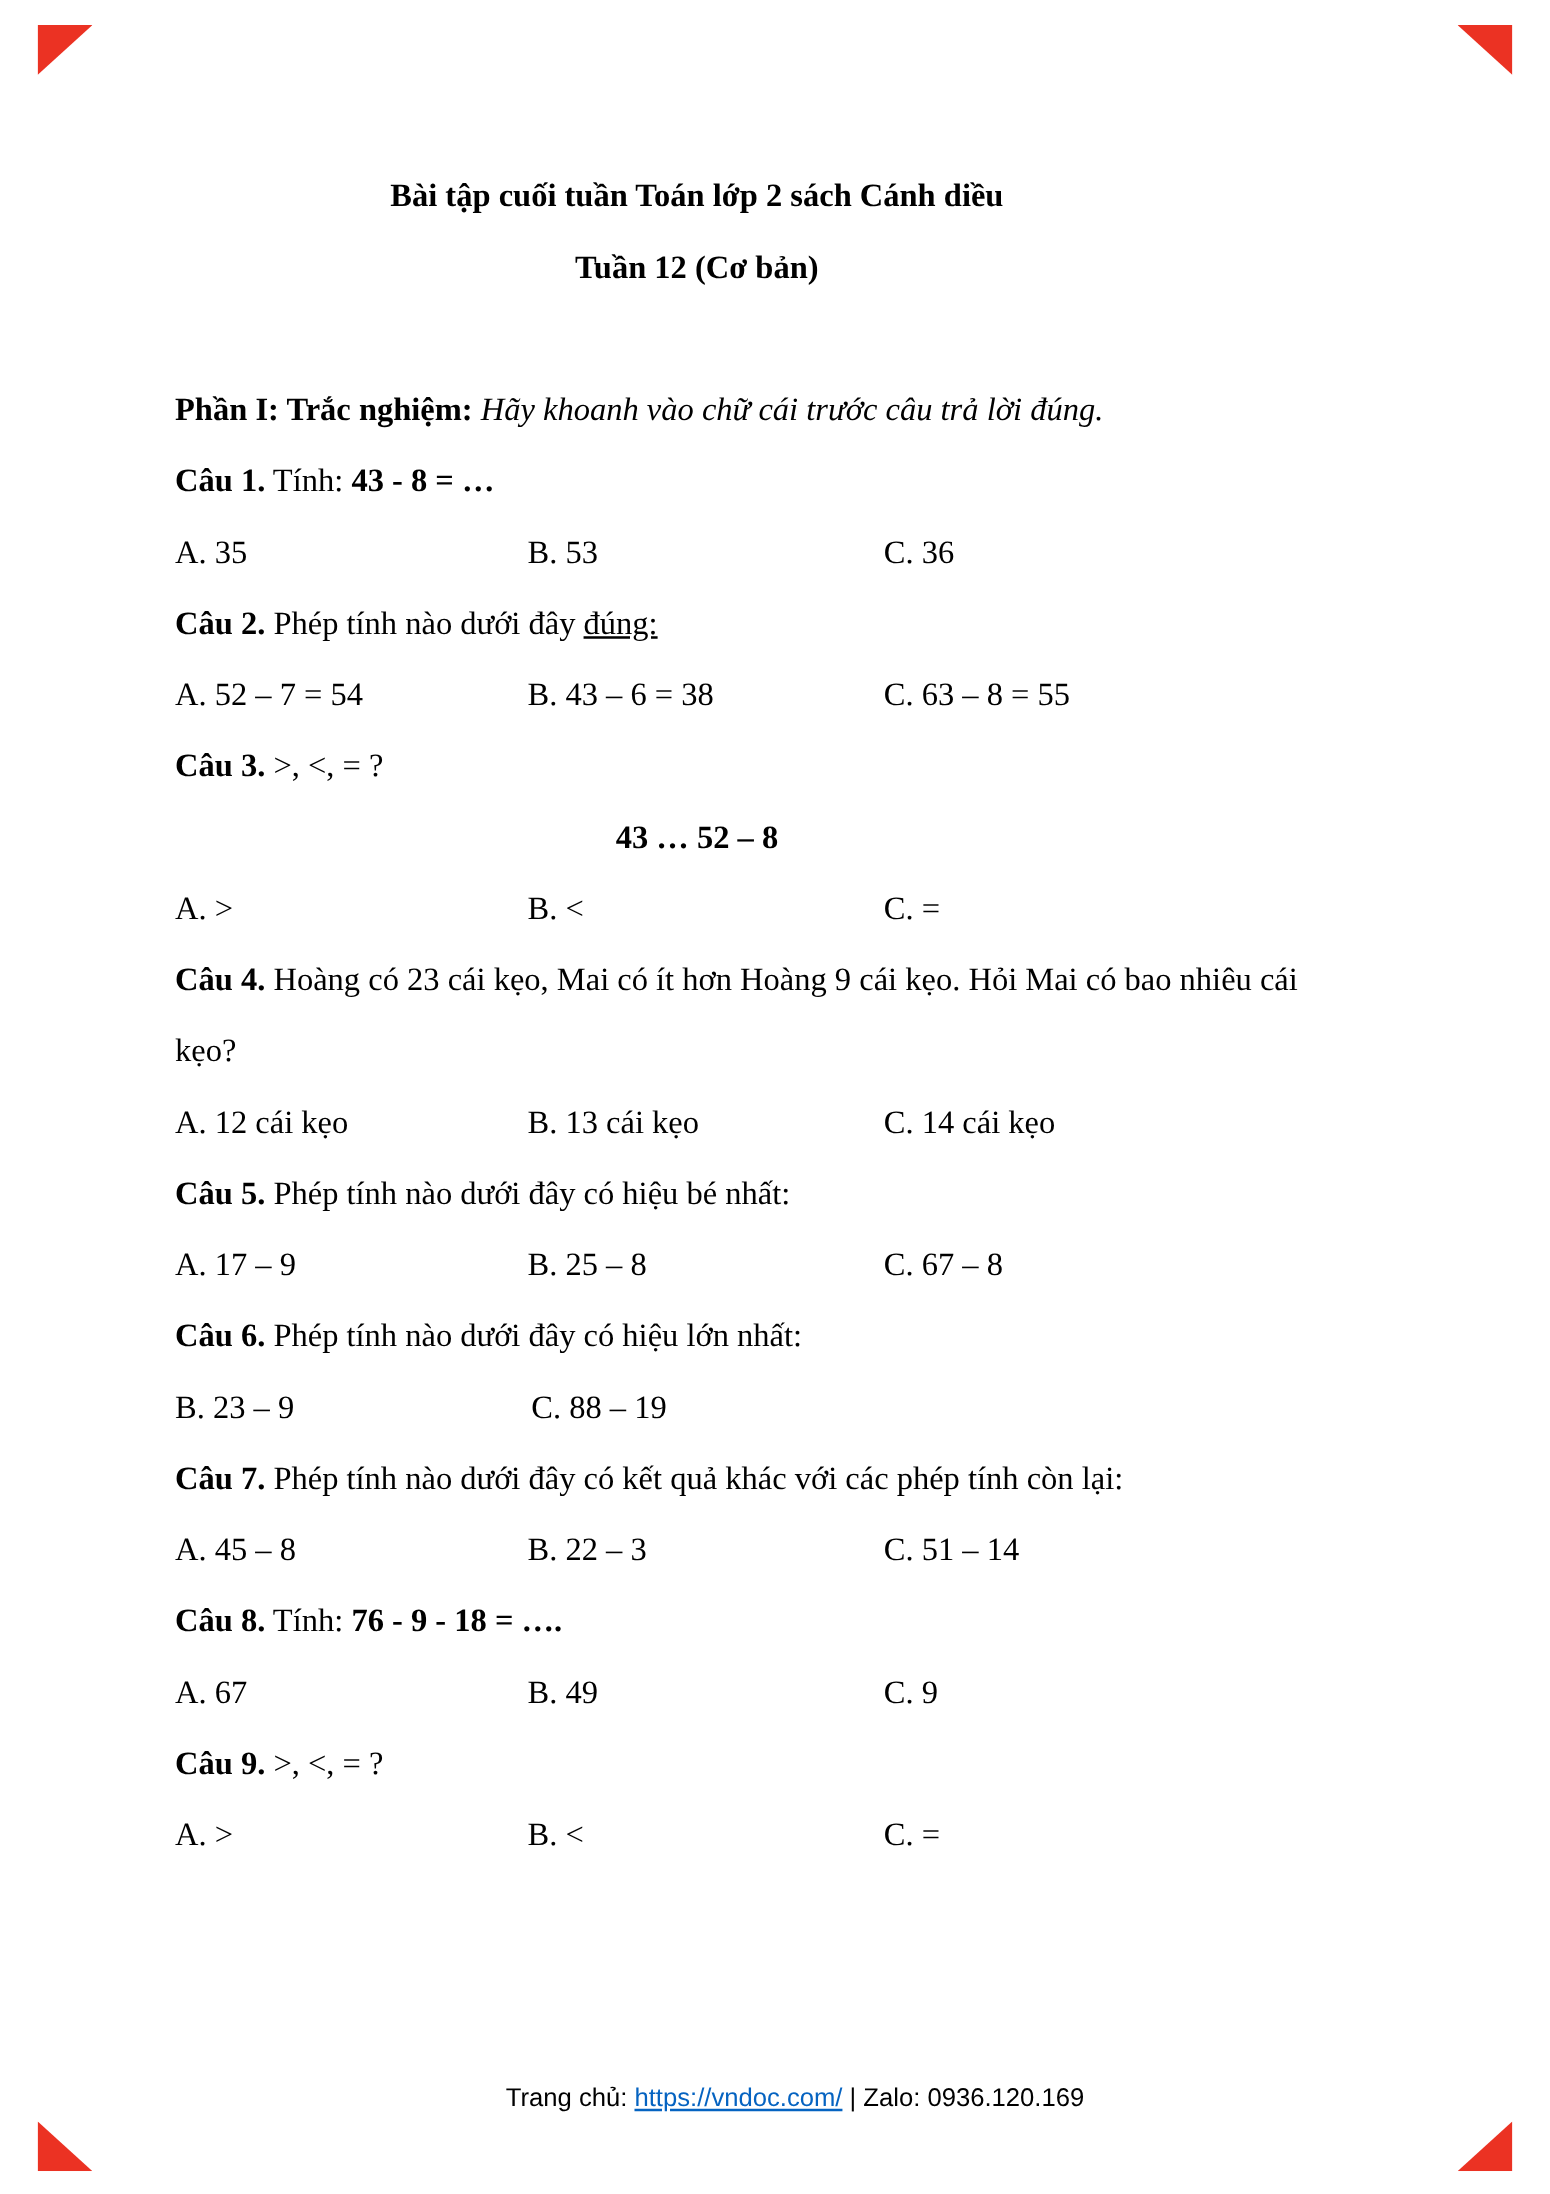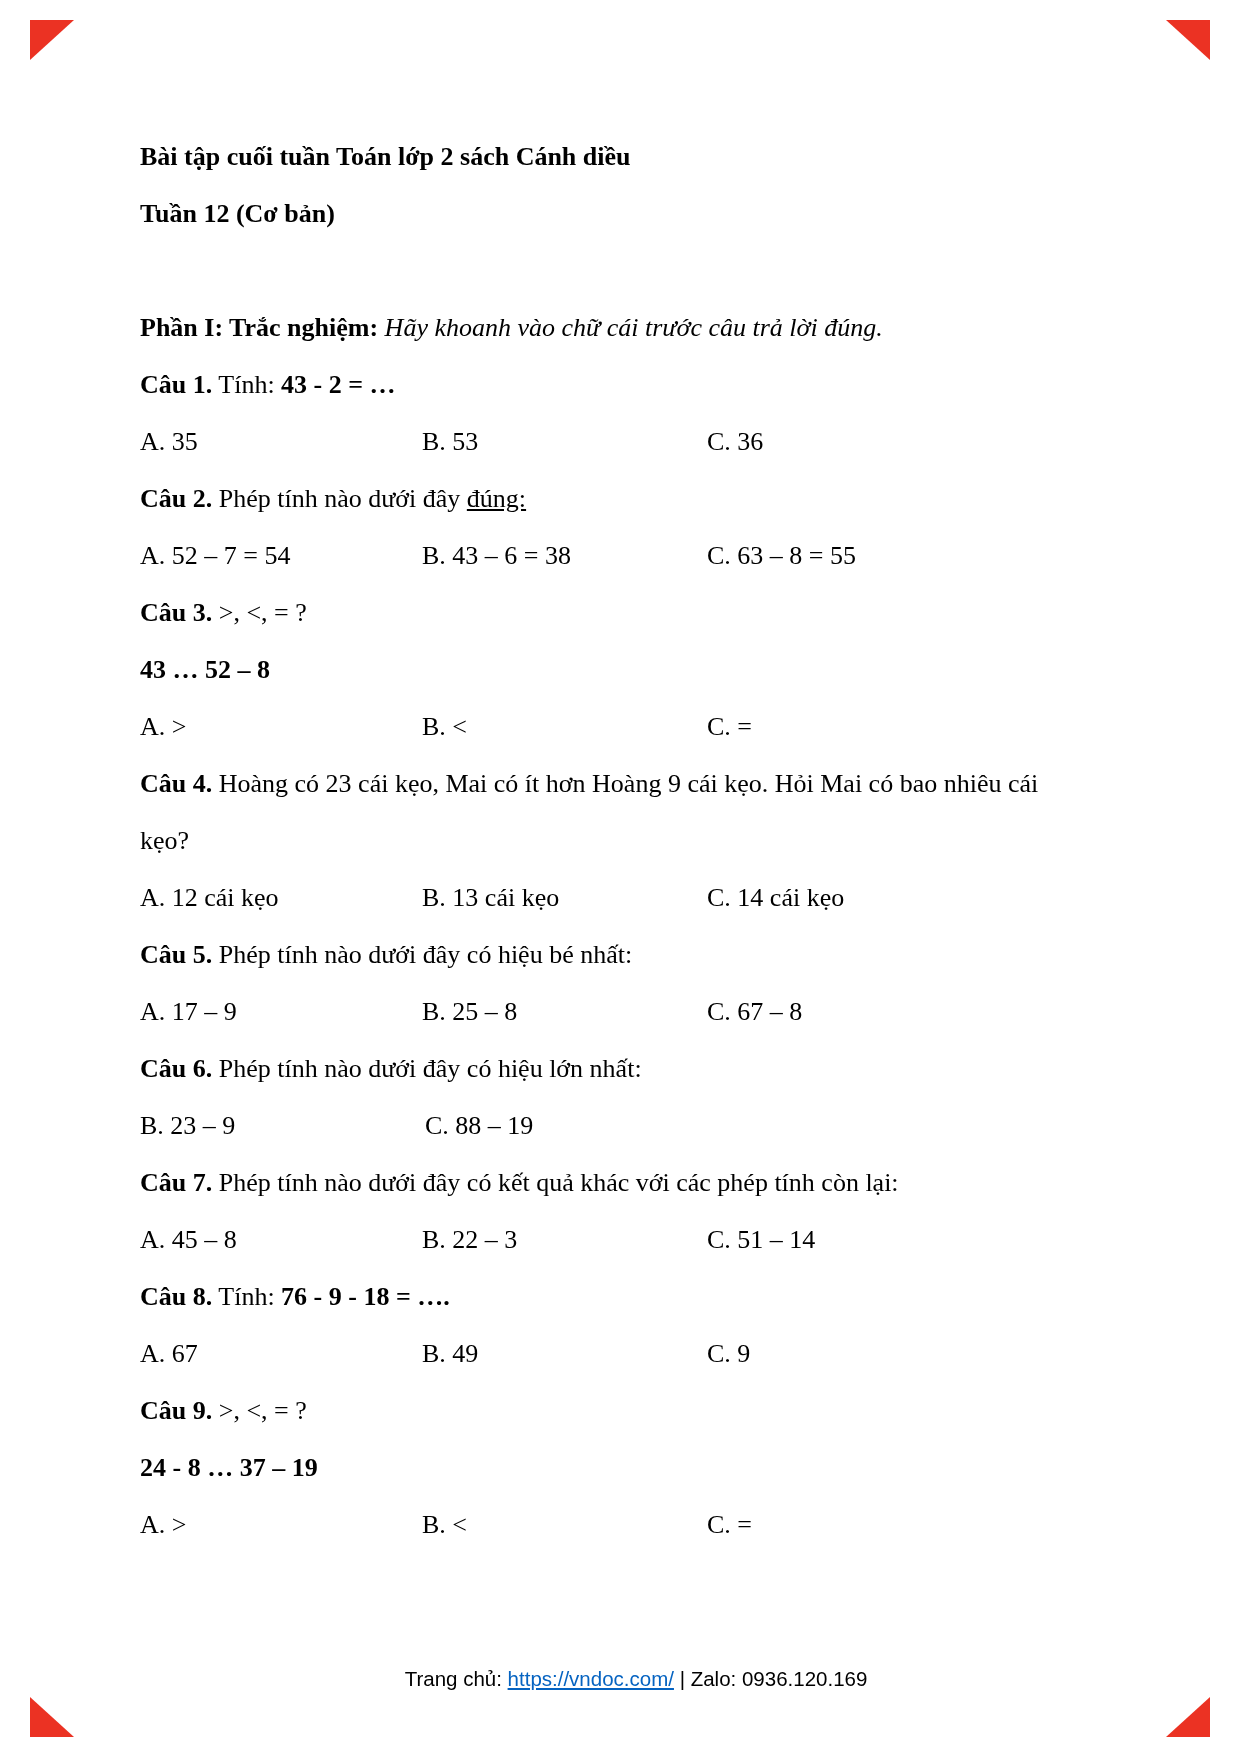--- a/index.html
+++ b/index.html
@@ -9,21 +9,21 @@
     position: relative;
     background: #ffffff;
     color: #000000;
     font-family: "Liberation Serif", "DejaVu Serif", serif;
     font-size: 26px;
     overflow: hidden;
   }
   .content { position: absolute; left: 140px; top: 128px; width: 960px; }
   .line { margin: 0; line-height: 57px; }
   .blank { height: 57px; }
-  .center-col { width: 835px; font-weight: bold; font-family: Liberation Serif, serif; }
+  .center-col { width: 835px; text-align: center; font-weight: bold; font-family: Liberation Serif, serif; }
   .qtext { width: 948px; }
   .ul { text-decoration: underline; }
   i { font-style: italic; }
   .opts { display: flex; }
   .opt-a { width: 282px; }
   .opt-b { width: 285px; }
   .opt-c { flex: 1; }
   .footer {
     position: absolute; left: 0; top: 1648px; width: 1240px;
     margin: 16px; text-align: center;
@@ -47,21 +47,21 @@
   <div class="corner br"></div>
 
   <div class="content">
     <p class="line center-col">Bài tập cuối tuần Toán lớp 2 sách Cánh diều</p>
     <p class="line center-col">Tuần 12 (Cơ bản)</p>
     <div class="line blank"></div>
 
     <p class="line qtext"><b>Phần I: Trắc nghiệm:</b><i> Hãy khoanh vào chữ cái trước câu trả lời đúng.</i></p>
 
     <div>
-      <p class="line qtext"><b>Câu 1.</b><span> Tính: </span><b>43 - 2 = …</b><span class="ul"></span></p>
+      <p class="line qtext"><b>Câu 1.</b><span> Tính: </span><b>43 - 8 = …</b><span class="ul"></span></p>
       <div class="line opts">
         <span class="opt-a">A. 35</span>
         <span class="opt-b">B. 53</span>
         <span class="opt-c">C. 36</span>
       </div>
     </div>
 
     <div>
       <p class="line qtext"><b>Câu 2.</b><span> Phép tính nào dưới đây </span><b></b><span class="ul">đúng:</span></p>
       <div class="line opts">
@@ -120,21 +120,20 @@
       <p class="line qtext"><b>Câu 8.</b><span> Tính: </span><b>76 - 9 - 18 = ….</b></p>
       <div class="line opts">
         <span class="opt-a">A. 67</span>
         <span class="opt-b">B. 49</span>
         <span class="opt-c">C. 9</span>
       </div>
     </div>
 
     <div>
       <p class="line qtext"><b>Câu 9.</b><span> &gt;, &lt;, = ?</span></p>
-      <p class="line center-col">24 - 8 … 37 – 19</p>
       <div class="line opts">
         <span class="opt-a">A. &gt;</span>
         <span class="opt-b">B. &lt;</span>
         <span class="opt-c">C. =</span>
       </div>
     </div>
   </div>
 
   <p class="footer"><span>Trang chủ: </span><a class="link" href="#">https://vndoc.com/</a><span> | Zalo: 0936.120.169</span></p>
 </div>

